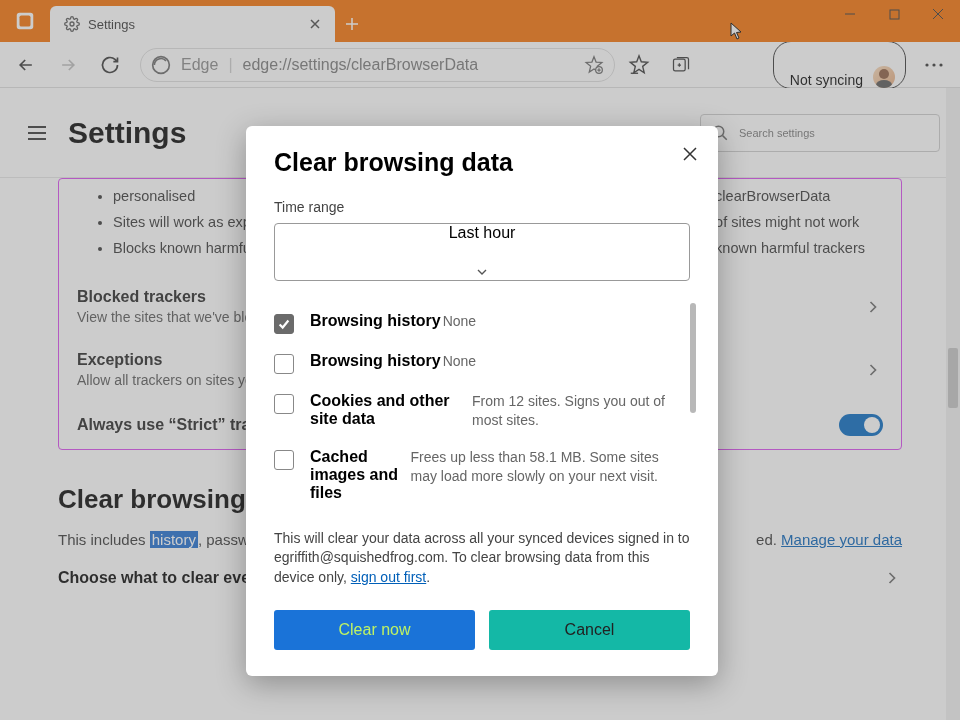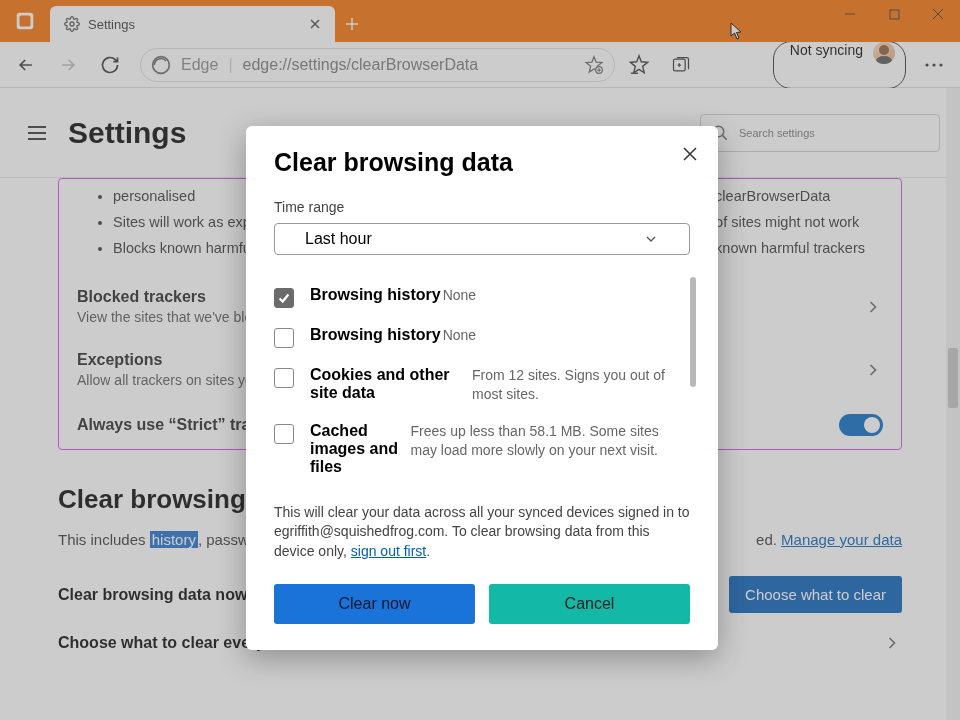--- a/index.html
+++ b/index.html
@@ -23,21 +23,21 @@
   .toolbar { height:46px; background:#fff; border-bottom:1px solid #ddd; display:flex; align-items:center; padding:0 8px; gap:6px; }
   .tb-btn { width:36px; height:36px; border-radius:6px; display:flex; align-items:center; justify-content:center; cursor:pointer;}
   .tb-btn.disabled svg { stroke:#bbb; }
   .addr { flex:0 0 475px; height:34px; border:1px solid #ddd; border-radius:17px; display:flex; align-items:center; padding:0 10px; gap:10px; margin-left:6px; }
   .addr-icon { width:20px; height:20px; display:flex; align-items:center; justify-content:center;}
   .addr-text { font-size:16px; color:#888; display:flex; gap:10px; align-items:center;}
   .addr-sep { color:#ccc; }
   .addr-url { color:#777; }
   .addr-star { margin-left:auto; }
   .prof { margin-left:auto; display:flex; align-items:center; gap:10px;}
-  .sync-pill { border:1.5px solid #333; border-radius:18px; height:48px; padding:0 10px 0 16px; display:flex; align-items:flex-start; gap:10px; font-size:14px;}
+  .sync-pill { border:1.5px solid #333; border-radius:18px; height:48px; padding:0 10px 0 16px; display:flex; align-items:flex-end; gap:10px; font-size:14px;}
   .avatar { width:22px; height:22px; border-radius:50%; background:linear-gradient(135deg,#f8d9b8,#e6a87a); position:relative; overflow:hidden;}
   .avatar::before{content:"";position:absolute;width:10px;height:10px;background:#8b5a3c;border-radius:50%;top:3px;left:6px;}
   .avatar::after{content:"";position:absolute;width:16px;height:10px;background:#555;border-radius:50% 50% 0 0;bottom:-2px;left:3px;}
   .more-btn { width:36px; height:36px; display:flex; align-items:center; justify-content:center; cursor:pointer;}
 
   
   .page { position:absolute; top:88px; left:0; right:0; bottom:0; background:#fff; }
   .page-header { height:90px; display:flex; align-items:center; padding:0 20px; border-bottom:1px solid #e5e5e5;}
   .ham { width:34px; height:34px; margin-right:14px; display:flex; align-items:center; justify-content:center; cursor:pointer;}
   .page-title { font-size:30px; font-weight:600; }
@@ -71,37 +71,37 @@
 
   
   .dim { position:absolute; inset:0; background:rgba(120,120,120,0.38); }
 
   
   .modal { position:absolute; left:246px; top:126px; width:472px; background:#fff; border-radius:6px; box-shadow:0 8px 30px rgba(0,0,0,0.3); padding:22px 0 26px 0; z-index:10;}
   .modal-close { position:absolute; right:14px; top:14px; width:28px; height:28px; display:flex; align-items:center; justify-content:center; cursor:pointer;}
   .modal-inner { padding:0 28px; }
   .modal-title { font-size:25px; font-weight:600; margin-bottom:22px;}
   .field-label { font-size:14px; color:#444; margin-bottom:8px;}
-  .select { border:1px solid #999; border-radius:4px; height:32px; display:flex; align-items:center; justify-content:space-between; padding:0 30px; cursor:pointer;}
+  .select { border:1px solid #999; border-radius:4px; height:58px; display:flex; align-items:center; justify-content:space-between; padding:0 30px; cursor:pointer;flex-direction:column;}
   .select-val { font-size:16px; }
 
   .options { margin-top:22px; position:relative; padding-right:16px;}
   .opt { display:flex; gap:16px; padding:9px 0; }
   .cb { width:20px; height:20px; border:1.5px solid #888; border-radius:3px; flex-shrink:0; margin-top:2px; cursor:pointer; display:flex; align-items:center; justify-content:center;}
   .cb.checked { background:#6b6b6b; border-color:#6b6b6b;}
   .cb.checked svg { stroke:#fff; }
   .opt-body { display:flex; flex-direction:row; gap:2px;}
   .opt-title { font-size:16px; font-weight:600;}
   .opt-sub { font-size:14px; color:#666; line-height:1.35;}
   .scrollbar { position:absolute; right:-6px; top:0; width:6px; height:110px; background:#b8b8b8; border-radius:3px;}
 
   .modal-note { font-size:14px; color:#444; line-height:1.4; margin-top:18px;}
   .modal-actions { display:flex; gap:14px; margin-top:22px; }
   .modal-actions button { flex:1; height:40px; font-size:16px; border-radius:3px; cursor:pointer; border:none;}
-  .btn-primary { background:#1a73d8; color:#0f172a;}
+  .btn-primary { background:#1a73d8; color:#bef264;}
   .btn-sec { background:#14b8a6; color:#222; border:1px solid #ddd;}
 
   svg { display:block; }
 
   
   .page-scroll { position:absolute; right:0; top:88px; width:14px; height:632px; background:#f0f0f0;}
   .page-scroll-thumb { position:absolute; right:2px; top:260px; width:10px; height:60px; background:#c4c4c4; border-radius:2px;}
 </style>
 </head>
 <body>
@@ -274,24 +274,20 @@
         <div class="toggle"></div>
       </div>
     </div>
 
     <div class="section-h">Clear browsing data</div>
     <div class="para">
       <span>This includes </span><span class="hl">history</span><span>, passwords</span>
       <span style="float:right;"><span>ed. </span><span class="link">Manage your data</span></span>
     </div>
 
-    <div class="action-row">
-      <div class="action-label">Clear browsing data now</div>
-      <button class="primary-btn">Choose what to clear</button>
-    </div>
     <div class="action-row" style="margin-top:20px;">
       <div class="action-label">Choose what to clear every</div>
       <svg class="chev" width="20" viewBox="0 0 24 24" fill="none" stroke="#666" stroke-width="2">
           <path d="M9 6 l6 6 -6 6"></path>
         </svg>
     </div>
   </div>
 </div>
 
 <div class="page-scroll">

